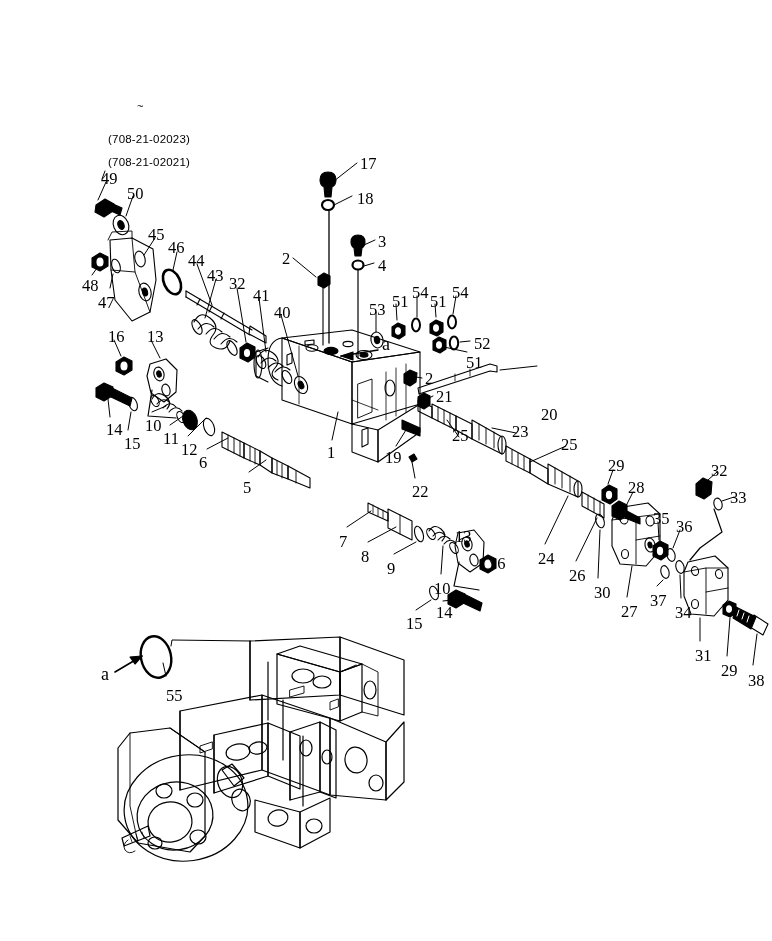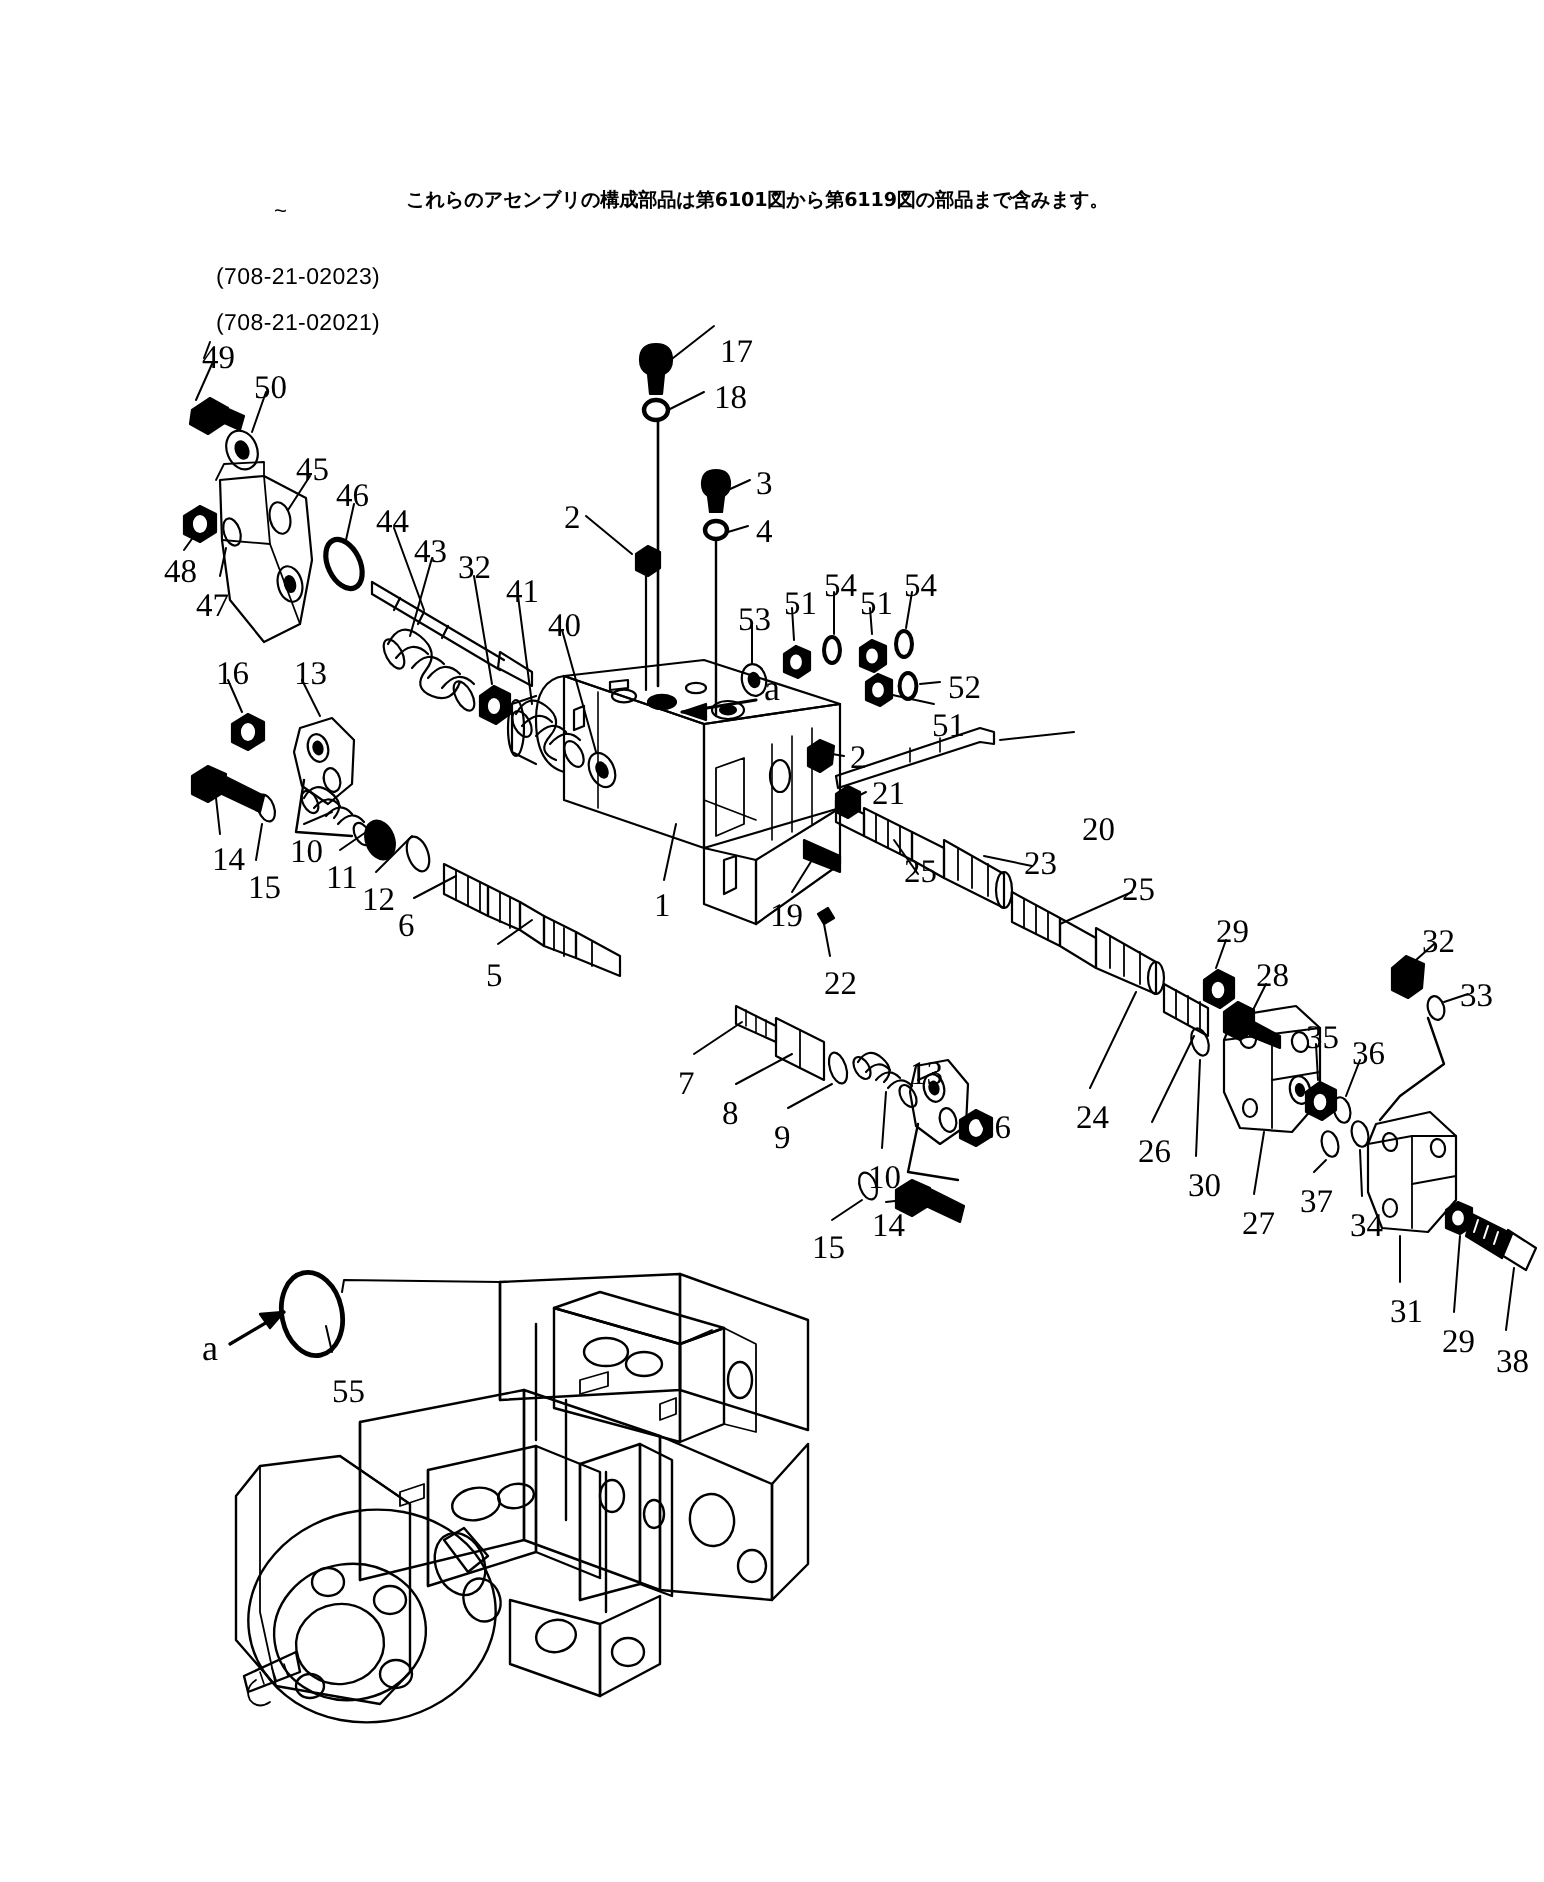--- a/index.html
+++ b/index.html
@@ -65,21 +65,20 @@
   }
 </style>
 </head>
 <body>
 
 <div id="sheet">
 
   <div class="hdr hdr-pn" style="left:108px; top:89px;">(708-21-02023)</div>
   <div class="hdr hdr-tilde" style="left:137px; top:100px;">~</div>
   <div class="hdr hdr-pn" style="left:108px; top:112px;">(708-21-02021)</div>
-  <div class="hdr hdr-jp" style="left:203px; top:94px;">これらのアセンブリの構成部品は第6101図から第6119図の部品まで含みます。</div>
 
   <svg width="772" height="941" viewBox="0 0 772 941" stroke="#000" fill="none" stroke-width="1.1" stroke-linecap="round" stroke-linejoin="round">
 
     <g>
 
       <g>
         <path d="M96 205 l9 -6 l9 5 l-1 7 l-9 6 l-9 -5 z" fill="#000"></path>
         <path d="M113 204 l9 4 l-2 7 l-9 -4 z" fill="#000"></path>
         <path d="M105 171 l-3 8" stroke-width="1"></path>
       </g>
@@ -640,21 +639,21 @@
   <div class="callout" style="left:148px; top:227px;">45</div>
   <div class="callout" style="left:168px; top:240px;">46</div>
   <div class="callout" style="left:188px; top:253px;">44</div>
   <div class="callout" style="left:207px; top:268px;">43</div>
   <div class="callout" style="left:229px; top:276px;">32</div>
   <div class="callout" style="left:253px; top:288px;">41</div>
   <div class="callout" style="left:274px; top:305px;">40</div>
   <div class="callout" style="left:82px;  top:278px;">48</div>
   <div class="callout" style="left:98px;  top:295px;">47</div>
 
-  <div class="callout" style="left:360px; top:156px;margin-top:12px;">17</div>
+  <div class="callout" style="left:360px; top:156px;">17</div>
   <div class="callout" style="left:357px; top:191px;">18</div>
   <div class="callout" style="left:378px; top:234px;">3</div>
   <div class="callout" style="left:378px; top:258px;">4</div>
   <div class="callout" style="left:282px; top:251px;">2</div>
 
   <div class="callout" style="left:369px; top:302px;">53</div>
   <div class="callout" style="left:392px; top:294px;">51</div>
   <div class="callout" style="left:412px; top:285px;">54</div>
   <div class="callout" style="left:430px; top:294px;">51</div>
   <div class="callout" style="left:452px; top:285px;">54</div>

